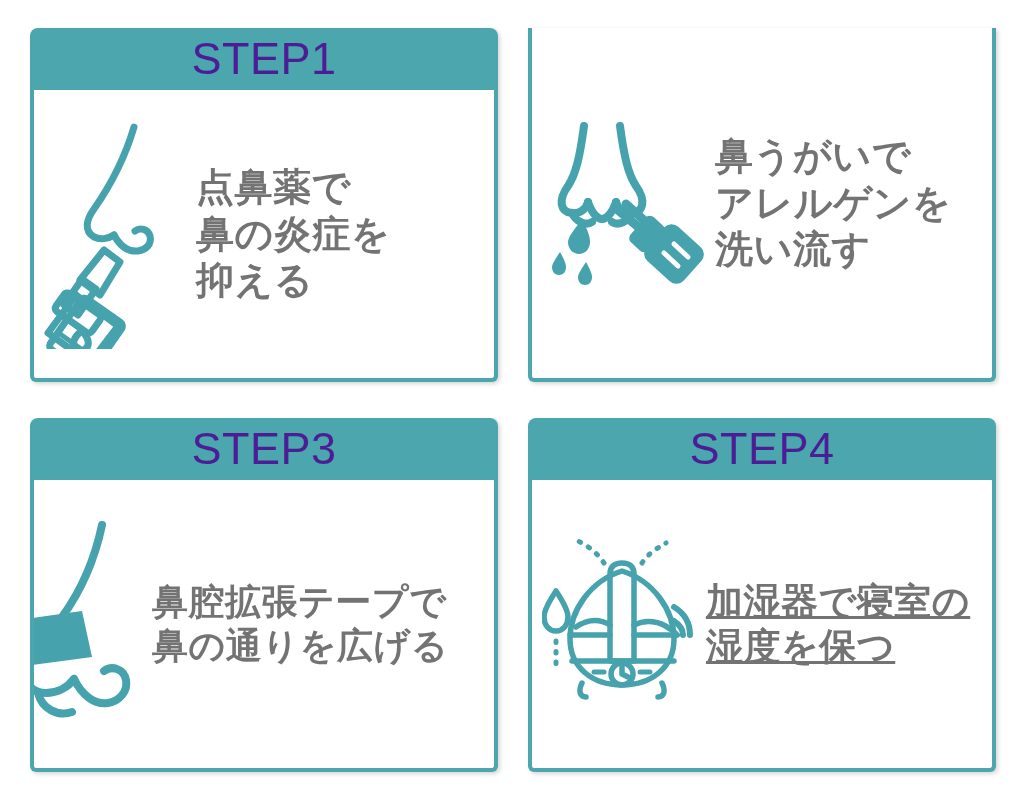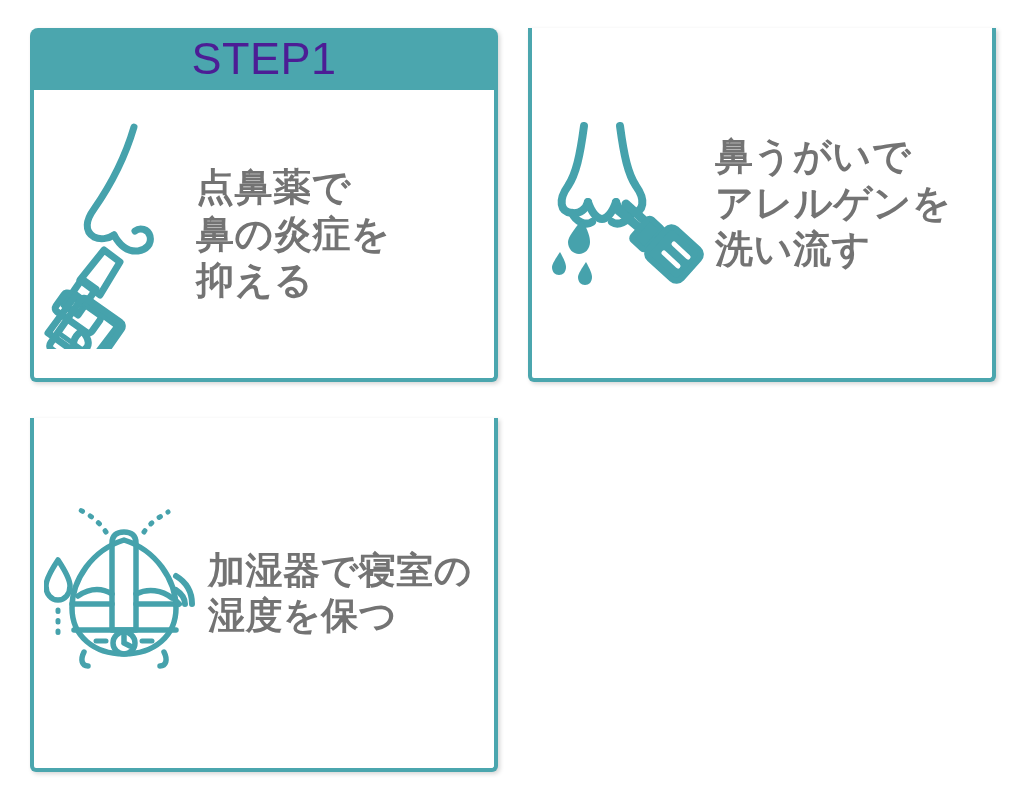--- a/index.html
+++ b/index.html
@@ -83,21 +83,21 @@
   .card1 .card-icon { width: 150px; margin-left: 8px; }
   .card1 .card-text { font-size: 38px; margin-left: 4px; }
 
   .card2 .card-icon { width: 165px; margin-left: 10px; }
   .card2 .card-text { font-size: 38px; margin-left: 8px; }
 
   .card3 .card-icon { width: 130px; margin-left: -18px; }
   .card3 .card-text { font-size: 36px; margin-left: 6px; }
 
   .card4 .card-icon { width: 160px; margin-left: 10px; }
-  .card4 .card-text { font-size: 37px; margin-left: 4px; }
+  .card4 .card-text { font-size: 37px; margin-left: 4px; text-decoration: underline; }
 
   svg { display: block; }
 </style>
 </head>
 <body>
 
 <div class="board">
 
   <div class="card card1">
     <div class="card-header">
@@ -148,22 +148,45 @@
             <path d="M132 128 L146 141"></path>
           </g>
         </svg>
       </div>
       <div class="card-text">鼻うがいで
 アレルゲンを
 洗い流す</div>
     </div>
   </div>
 
+  <div class="card card3">
+    <div class="card-header">
+      <div class="card-header-title">STEP3</div>
+    </div>
+    <div class="card-body">
+      <div class="card-icon">
+        <svg width="130" height="215" viewBox="0 0 130 215" fill="none" stroke="#46A2AC" stroke-width="8" stroke-linecap="round" stroke-linejoin="round">
+          <path d="M86 8 C78 46, 62 78, 46 100"></path>
+          <path d="M40 108 C26 124, 18 136, 14 146 C6 164, 14 176, 30 176 C42 176, 52 170, 58 162"></path>
+          <path d="M58 162 C66 178, 78 188, 92 186 C104 184, 112 174, 110 163 C108 152, 96 148, 88 154"></path>
+          <path d="M22 176 C26 192, 42 200, 56 195"></path>
+          <g fill="#46A2AC" stroke="none">
+            <path d="M-6 104 L66 94 L76 140 L2 150 Z"></path>
+          </g>
+        </svg>
+      </div>
+      <div class="card-text">鼻腔拡張テープで
+鼻の通りを広げる</div>
+    </div>
+  </div>
 
   <div class="card card4">
+    <div class="card-header">
+      <div class="card-header-title">STEP4</div>
+    </div>
     <div class="card-body">
       <div class="card-icon">
         <svg width="160" height="170" viewBox="0 0 160 170" fill="none" stroke="#46A2AC" stroke-width="5.5" stroke-linecap="round" stroke-linejoin="round">
           <path d="M80 32 C112 42, 132 72, 132 100 C132 128, 110 146, 80 146 C50 146, 28 128, 28 100 C28 72, 48 42, 80 32 Z"></path>
           <path d="M68 35 C68 28, 72 24, 80 24 C88 24, 92 28, 92 35 L92 122 L68 122 Z"></path>
           <path d="M28 96 L68 96"></path>
           <path d="M92 96 L132 96"></path>
           <path d="M30 122 L132 122"></path>
           <path d="M34 88 C46 80, 58 80, 68 86"></path>
           <path d="M92 86 C104 80, 118 82, 128 90"></path>

